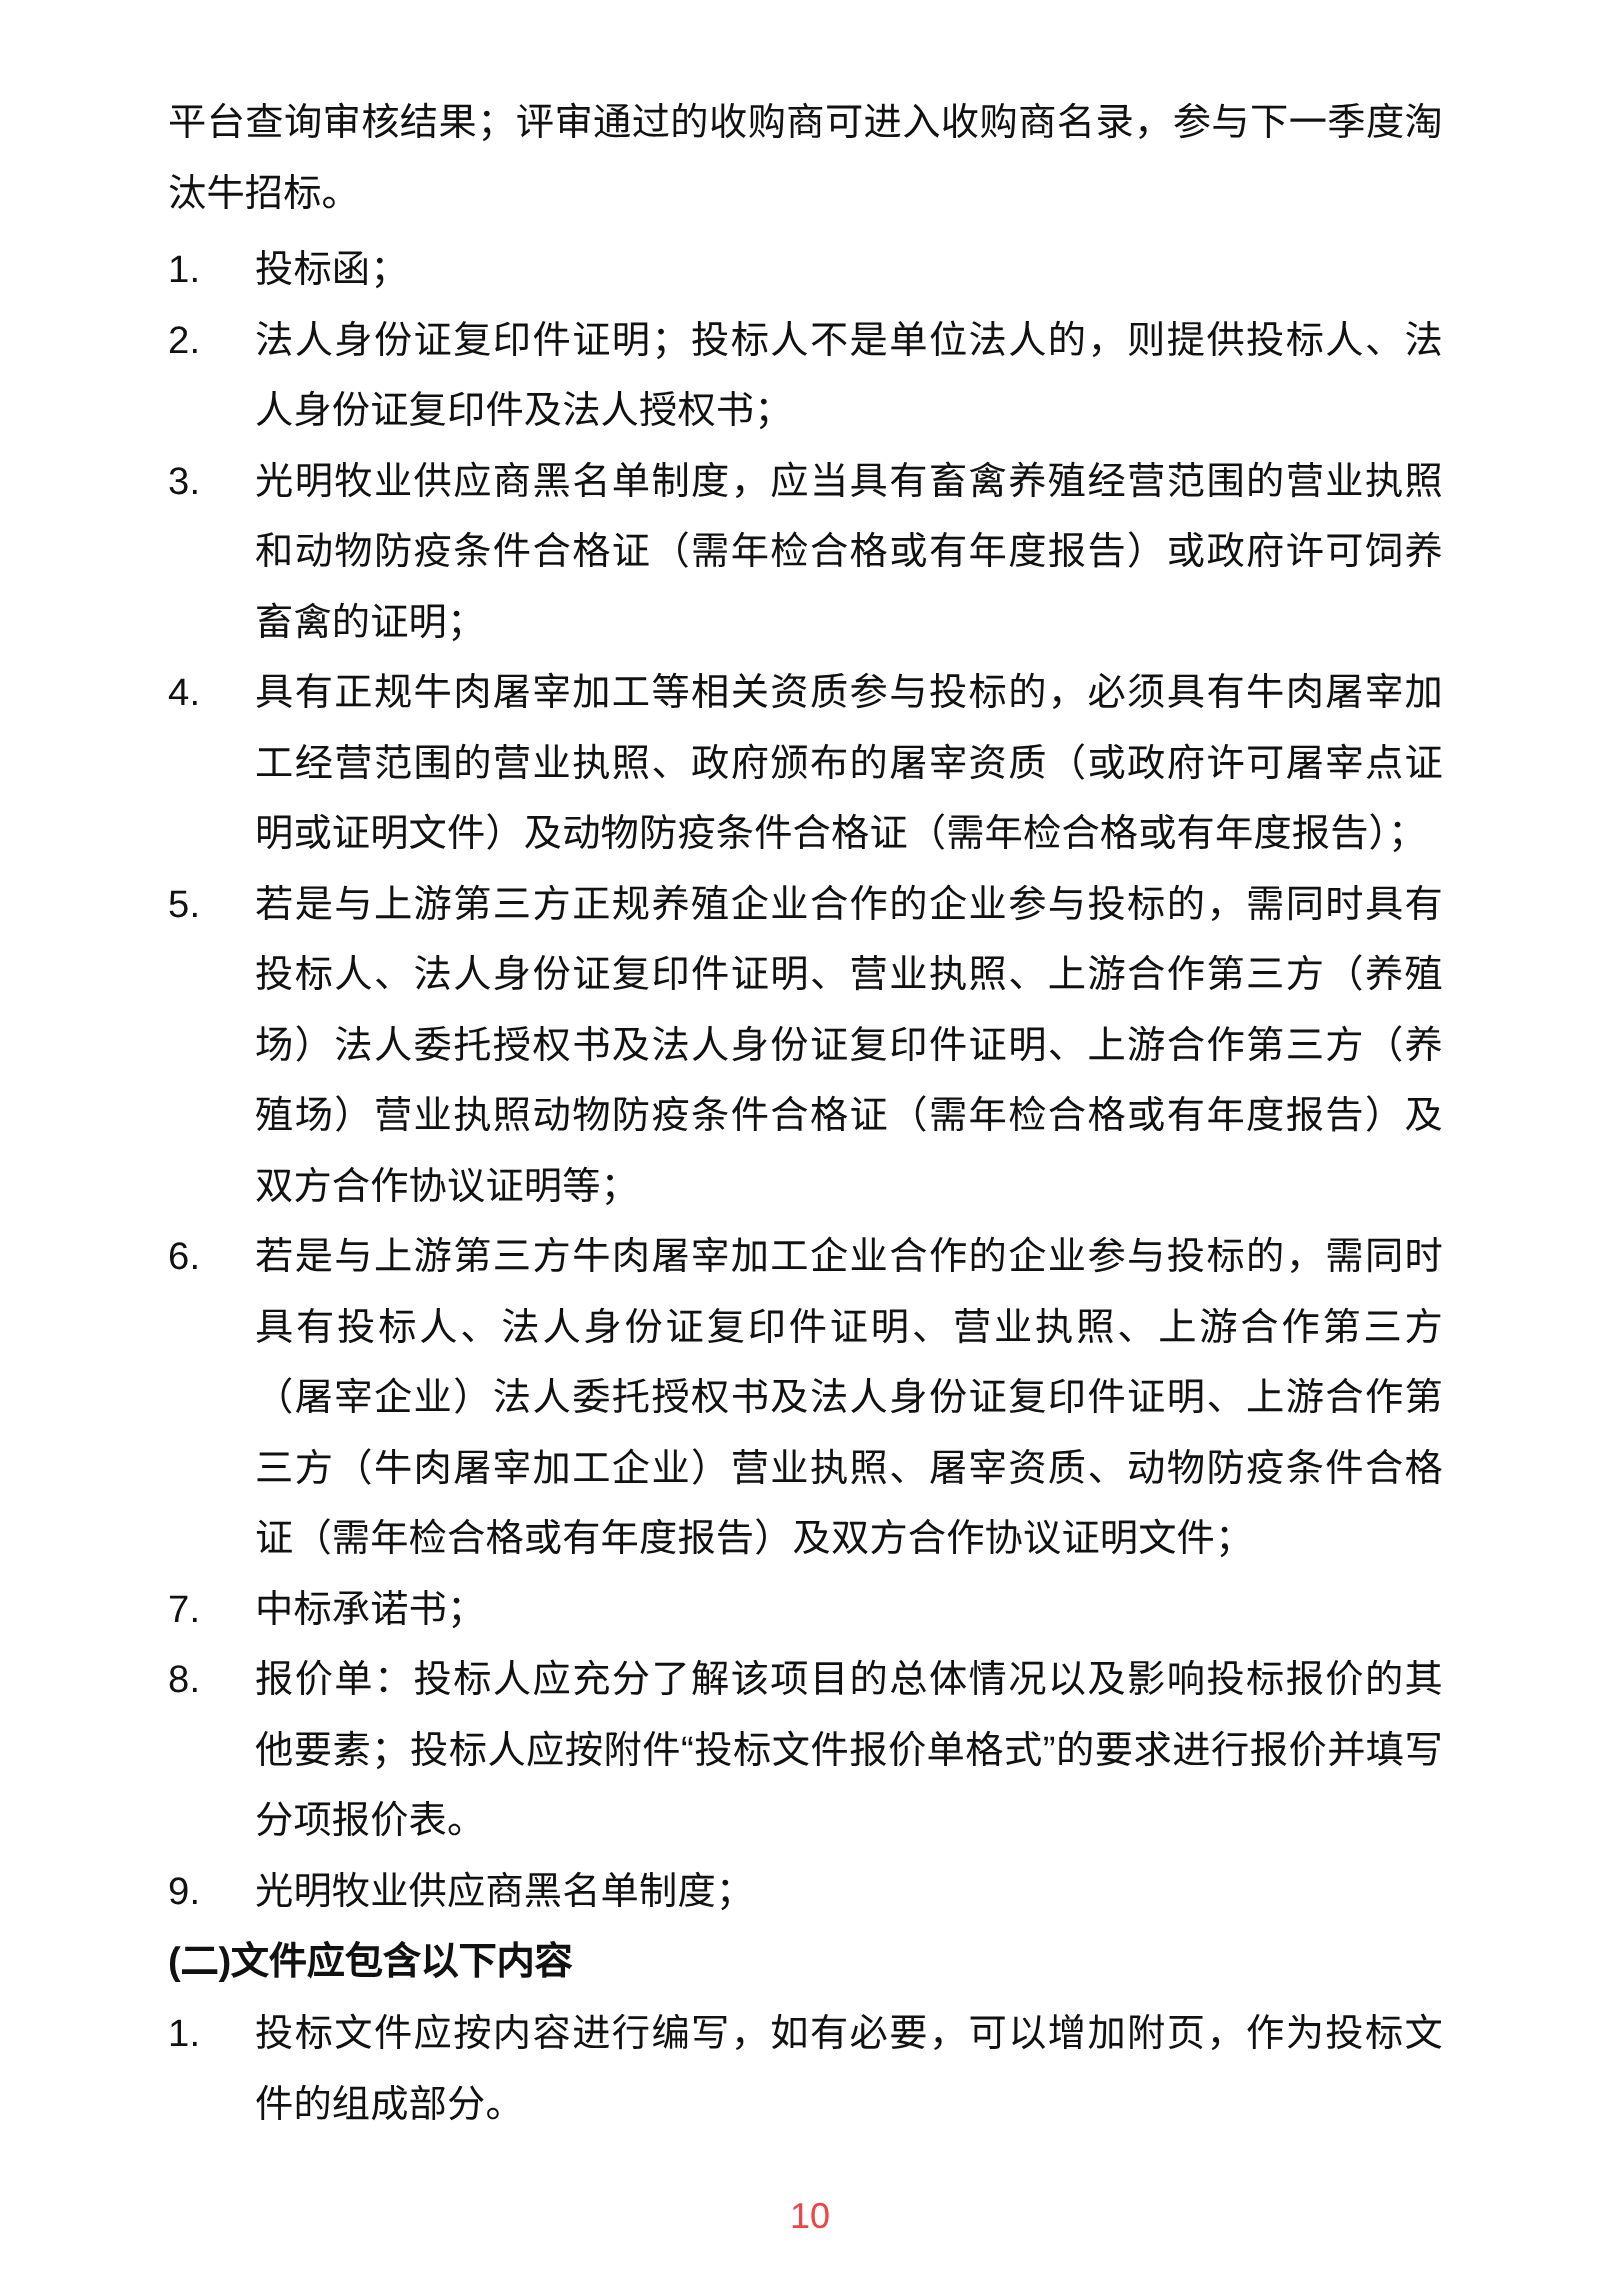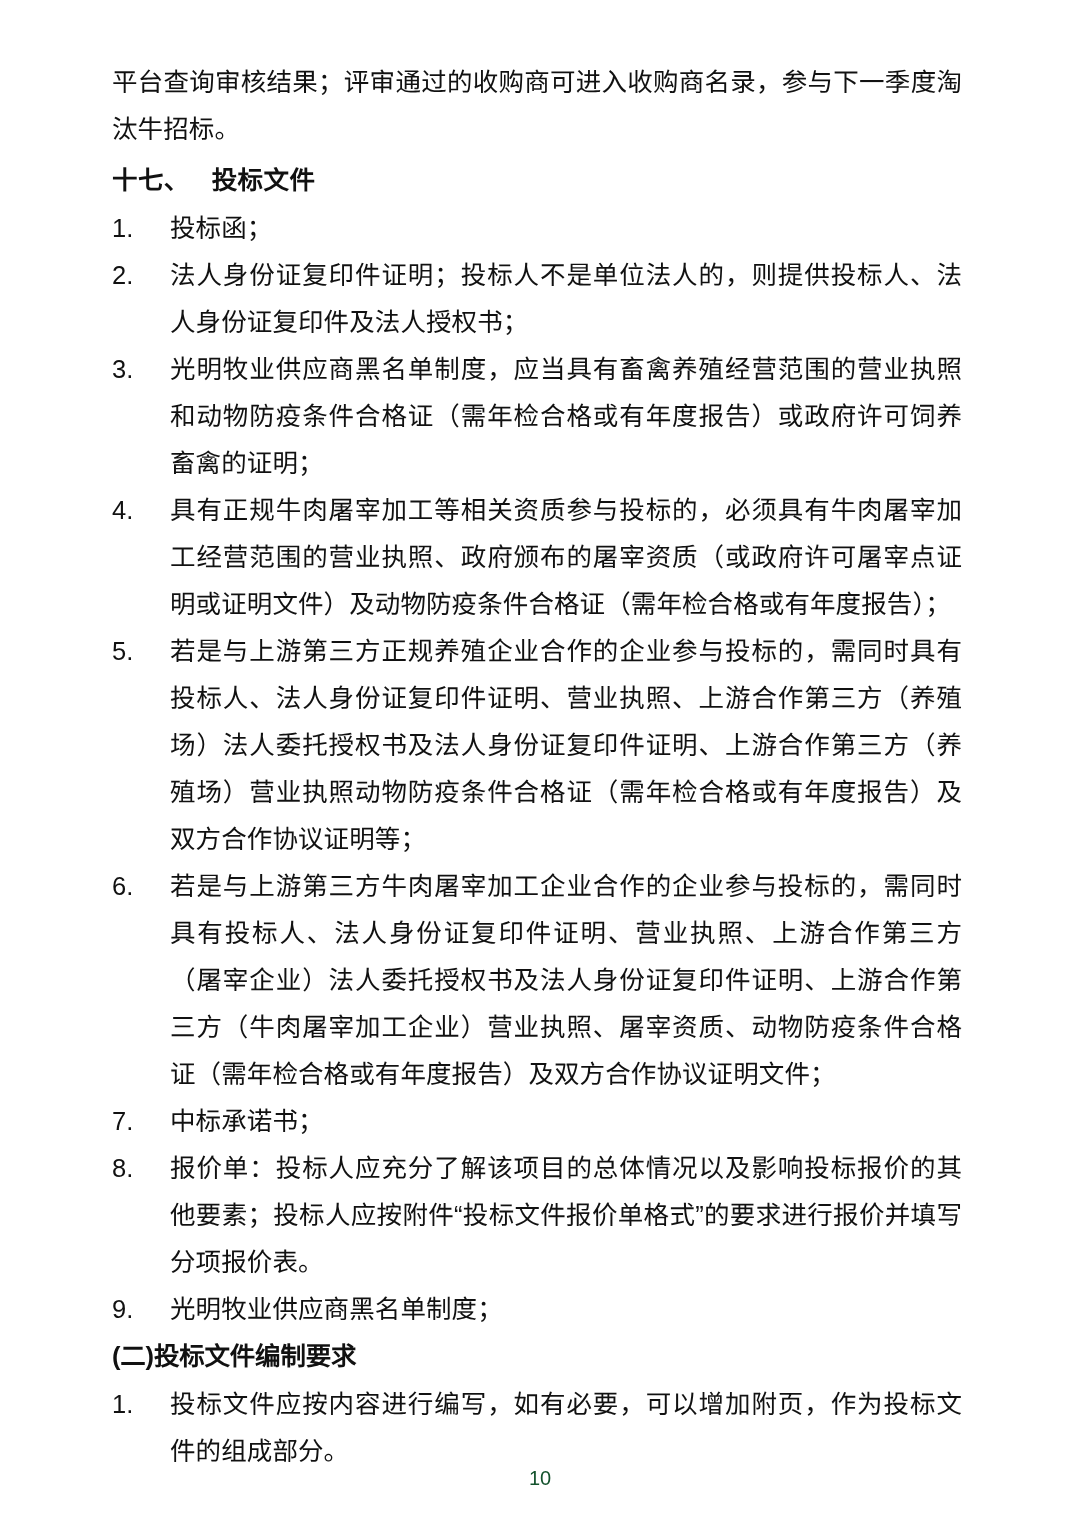--- a/index.html
+++ b/index.html
@@ -92,38 +92,35 @@
     text-align: justify;
     text-justify: inter-ideograph;
   }
 
   .page-number {
     position: absolute;
     left: 0;
     right: 0;
     bottom: 38px;
     text-align: center;
-    font-size: 20px;
+    font-size: 24px;
     line-height: 24px;
-    color: #14532d;
+    color: #ef4444;
     font-family: "Liberation Sans", "DejaVu Sans", sans-serif;
   }
 </style>
 </head>
 <body>
 
 <div class="page">
 
   <div class="doc-body">
 
     <p class="para-flow">平台查询审核结果；评审通过的收购商可进入收购商名录，参与下一季度淘汰牛招标。</p>
 
-    <h2 class="heading-major">
-      <span class="h-num">十七、</span><span>投标文件</span>
-    </h2>
 
 
     <ol class="num-list">
       <li class="num-item">
         <span class="item-num">1.</span>
         <span class="item-text">投标函；</span>
       </li>
       <li class="num-item">
         <span class="item-num">2.</span>
         <span class="item-text">法人身份证复印件证明；投标人不是单位法人的，则提供投标人、法人身份证复印件及法人授权书；</span>
@@ -151,21 +148,21 @@
       <li class="num-item">
         <span class="item-num">8.</span>
         <span class="item-text">报价单：投标人应充分了解该项目的总体情况以及影响投标报价的其他要素；投标人应按附件“投标文件报价单格式”的要求进行报价并填写分项报价表。</span>
       </li>
       <li class="num-item">
         <span class="item-num">9.</span>
         <span class="item-text">光明牧业供应商黑名单制度；</span>
       </li>
     </ol>
 
-    <h3 class="heading-sub">(二)投标文件编制要求</h3>
+    <h3 class="heading-sub">(二)文件应包含以下内容</h3>
 
     <ol class="num-list">
       <li class="num-item">
         <span class="item-num">1.</span>
         <span class="item-text">投标文件应按内容进行编写，如有必要，可以增加附页，作为投标文件的组成部分。</span>
       </li>
 
     </ol>
 
   </div>

